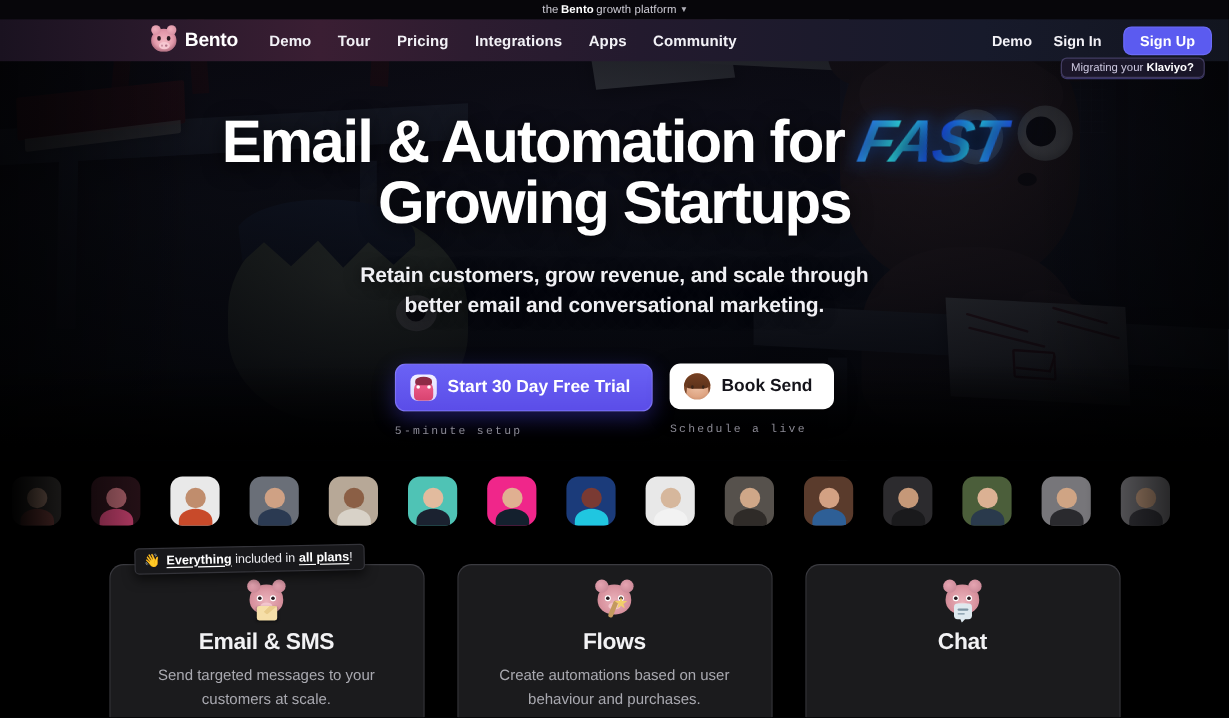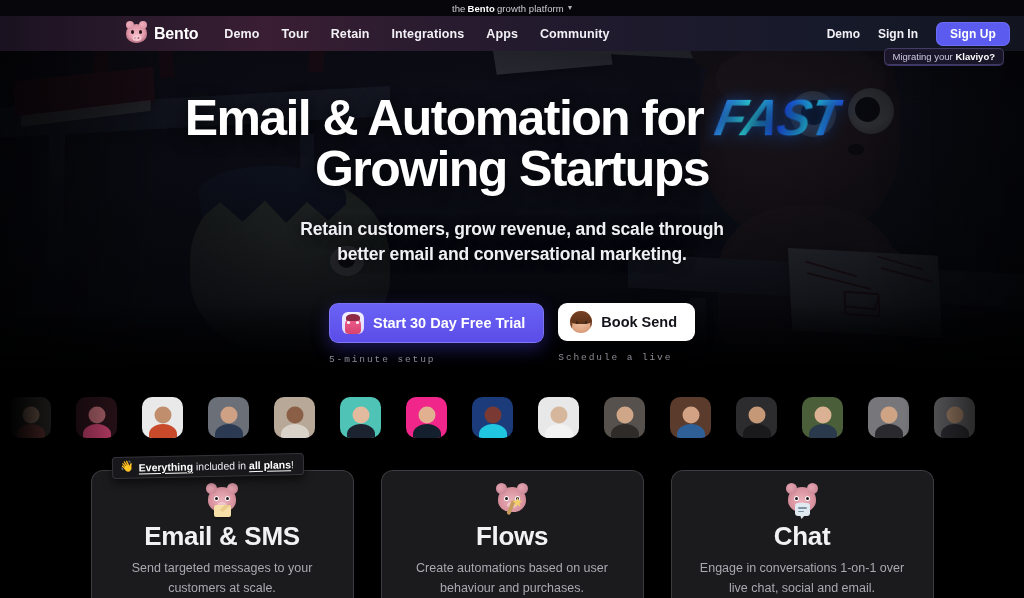--- a/index.html
+++ b/index.html
@@ -316,21 +316,21 @@
   .obj-wand{ left:15px; top:15px; width:4px; height:15px; background:#c49a5e;
     border-radius:2px; transform:rotate(22deg); }
   .obj-star{ left:18px; top:12px; width:11px; height:11px; background:#f2cf6b;
     clip-path:polygon(50% 0,61% 35%,98% 35%,68% 57%,79% 91%,50% 70%,21% 91%,32% 57%,2% 35%,39% 35%); }
   .obj-bubble{ left:11px; top:18px; width:15px; height:13px; background:#dfe9ef;
     border-radius:3px; }
   .obj-bubble:after{ content:""; position:absolute; left:5px; bottom:-3px; width:5px;height:4px;
     background:#dfe9ef; clip-path:polygon(0 0,100% 0,30% 100%); }
   .obj-bubble i{ position:absolute; left:3px; top:4px; width:9px;height:1.5px;background:#7e94a3;border-radius:1px;}
   .obj-bubble i:nth-child(2){ top:7.5px; width:6px; }
-  .card-title{ font-size:26px; font-weight:700; color:#f2f2f4; letter-spacing:-.3px; margin-bottom:6px;}
+  .card-title{ font-size:19px; font-weight:700; color:#f2f2f4; letter-spacing:-.3px; margin-bottom:6px;}
   .card-desc{ font-size:12.5px; line-height:20px; color:#a9a9b0; text-align:center; width:210px; font-weight:400;}
 
   
   .plans-badge{
     position:absolute; top:455px; left:112px; z-index:25;
     background:#18181b; border:1px solid #34343a;
     border-radius:4px; padding:3px 9px 4px 7px;
     font-size:10.5px; color:#eaeaee; white-space:nowrap;
     display:flex; align-items:center; gap:5px;
     box-shadow:0 4px 10px rgba(0,0,0,.6);
@@ -463,21 +463,21 @@
       <span class="pig-snout">
           <i></i>
           <i></i>
         </span>
     </span>
     <span class="brand">Bento</span>
   </div>
   <div class="nav-links">
     <a href="#">Demo</a>
     <a href="#">Tour</a>
-    <a href="#">Retain</a>
+    <a href="#">Pricing</a>
     <a href="#">Integrations</a>
     <a href="#">Apps</a>
     <a href="#">Community</a>
   </div>
   <div class="nav-right">
     <a href="#">Demo</a>
     <a href="#">Sign In</a>
     <button class="signup-btn">Sign Up</button>
   </div>
 </nav>
@@ -601,19 +601,15 @@
           <i></i>
           <i></i>
         </span>
       <span class="bear-snout"></span>
       <span class="card-obj obj-bubble">
           <i></i>
           <i></i>
         </span>
     </div>
     <div class="card-title">Chat</div>
-    <div class="card-desc">
-      <span>Engage in conversations 1-on-1 over</span>
-      <span>live chat, social and email.</span>
-    </div>
   </div>
 
 </div>
 
 </body></html>

